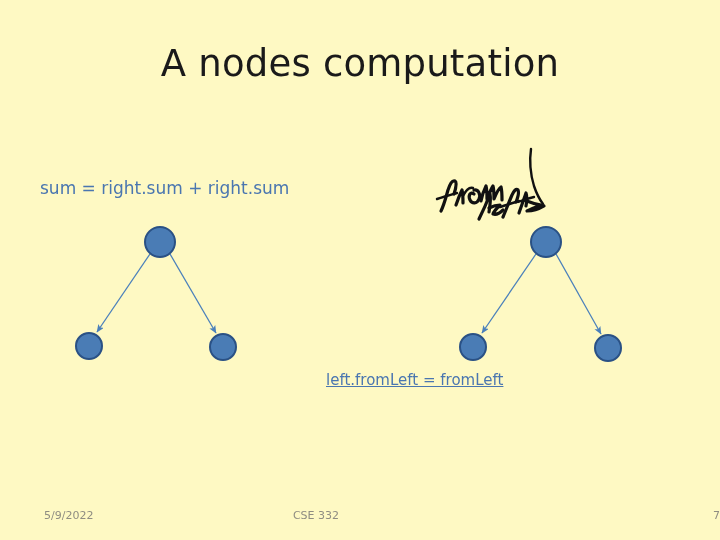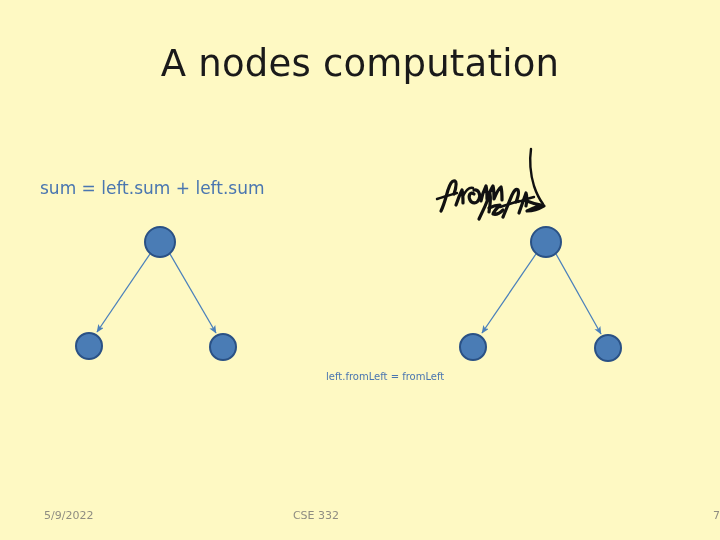--- a/index.html
+++ b/index.html
@@ -42,21 +42,22 @@
     line-height: 1.28;
     white-space: pre-line;
   }
   #formula-sum {
     left: 40px;
     top: 178px;
   }
   #formula-left-fromleft {
     left: 326px;
     top: 371px;
-    font-size: 10px;
+    font-size: 15px;
+    text-decoration: underline;
   }
   #formula-right-fromleft {
     left: 548px;
     top: 379px;
     font-size: 15.5px;
   }
   .tree-svg {
     position: absolute;
     left: 0;
     top: 0;
@@ -99,21 +100,21 @@
   #footer-course { left: 0; width: 632px; text-align: center; }
   #footer-page { right: 44px; }
 </style>
 </head>
 <body>
 
 <div id="slide">
 
   <div id="slide-title">A nodes computation</div>
 
-  <div class="formula" id="formula-sum">sum = left.sum + left.sum</div>
+  <div class="formula" id="formula-sum">sum = right.sum + right.sum</div>
 
   <div class="formula" id="formula-left-fromleft">left.fromLeft = fromLeft</div>
 
 
   <svg class="tree-svg" viewBox="0 0 720 540">
     <defs>
       <marker id="arrowhead" markerWidth="7" markerHeight="7" refX="5.6" refY="2.6" orient="auto" markerUnits="strokeWidth">
         <path d="M0,0 L6,2.6 L0,5.2 L1.3,2.6 Z" fill="#4a80bb"></path>
       </marker>
     </defs>

